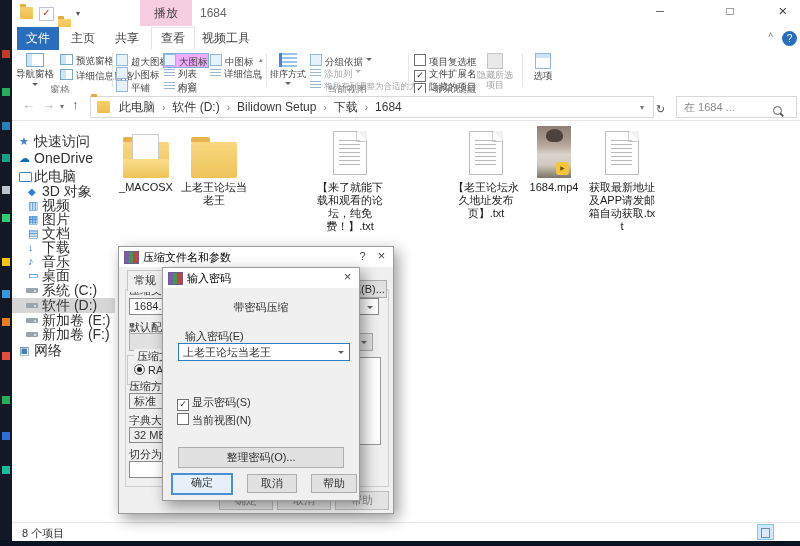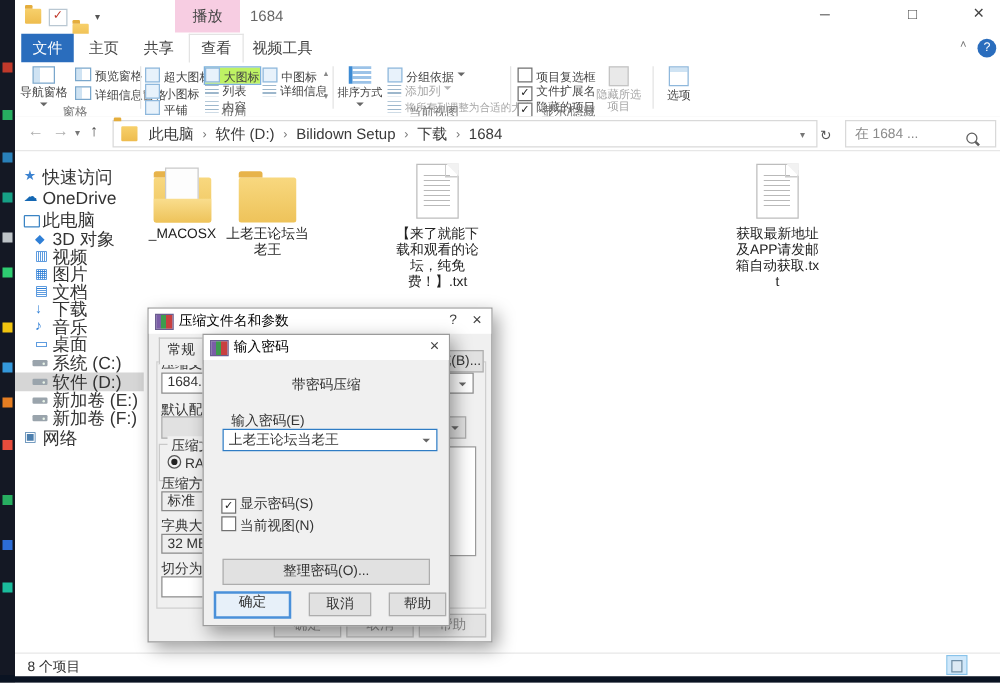--- a/index.html
+++ b/index.html
@@ -40,21 +40,21 @@
   .rsm{height:13px;font-size:9.5px;color:#444;line-height:13px;white-space:nowrap}
   .rsm .sic{display:inline-block;vertical-align:-1px;margin-right:3px}
   .dis{color:#a6a6a6}
   .glabel{top:33px;font-size:10px;color:#777;text-align:center}
   .dda{display:inline-block;width:0;height:0;border:3px solid transparent;border-top-color:#666;vertical-align:1px}
   .pane-ic{width:16px;height:12px;border:1px solid #7aa7cc;background:linear-gradient(90deg,#cfe3f3 0 5px,#fff 5px)}
   .pane-ic.sm{width:11px;height:9px}
   .sort-ic{width:15px;height:14px;border-left:3px solid #3d8bd4;background:repeating-linear-gradient(#9cc3e8 0 2px,transparent 2px 4px)}
   .sq-ic{width:10px;height:10px;border:1px solid #8fb8dc;background:#e8f2fb}
   .ln-ic{width:11px;height:9px;background:repeating-linear-gradient(#9db7cc 0 1px,transparent 1px 3px)}
-  .optsel{background:#bef264;outline:1px solid #7fb2dd}
+  .optsel{background:#f0abfc;outline:1px solid #7fb2dd}
   .cbx{display:inline-block;width:10px;height:10px;background:#fff;border:1px solid #707070;font-size:9px;line-height:9px;text-align:center;color:#222;vertical-align:-1px;margin-right:3px}
   .cbx.on::before{content:"✓"}
   .hide-ic{width:14px;height:14px;background:#e9e9e9;border:1px solid #c4c4c4;margin:0 auto}
   .opt-ic{width:14px;height:14px;border:1px solid #8fb8dc;background:linear-gradient(#cfe3f3 0 4px,#fff 4px);margin:0 auto}
   .scr{font-size:7px;color:#888;line-height:8px}
   
   .addr{left:0;top:93px;width:100%;height:27px;background:#fff;border-bottom:1px solid #e7e7e7}
   .nav-ar{top:4px;font-size:13px}
   .crumbbox{top:3px;height:20px;background:#fff;border:1px solid #d9d9d9;display:flex;align-items:center;font-size:12px;color:#3a3a3a}
   .crumb{padding:0 7px;white-space:nowrap}
@@ -323,20 +323,34 @@
         <div class="big-folder"></div>
       </div>
     <div class="flabel">上老王论坛当老王</div>
   </div>
   <div class="a fcell" style="left:304px">
     <div class="fico">
         <div class="doc lines"></div>
       </div>
     <div class="flabel">【来了就能下载和观看的论坛，纯免费！】.txt</div>
   </div>
+  <div class="a fcell" style="left:440px">
+    <div class="fico">
+        <div class="doc lines"></div>
+      </div>
+    <div class="flabel">【老王论坛永久地址发布页】.txt</div>
+  </div>
+  <div class="a fcell" style="left:508px">
+    <div class="fico">
+        <div class="vthumb">
+          <div class="vbadge"></div>
+        </div>
+      </div>
+    <div class="flabel">1684.mp4</div>
+  </div>
   <div class="a fcell" style="left:576px">
     <div class="fico">
         <div class="doc lines"></div>
       </div>
     <div class="flabel">获取最新地址及APP请发邮箱自动获取.txt</div>
   </div>
 
   <div class="a statusbar">
     <span class="a" style="left:10px;top:3px">8 个项目</span>
     <div class="a viewbtn" style="left:728px">

